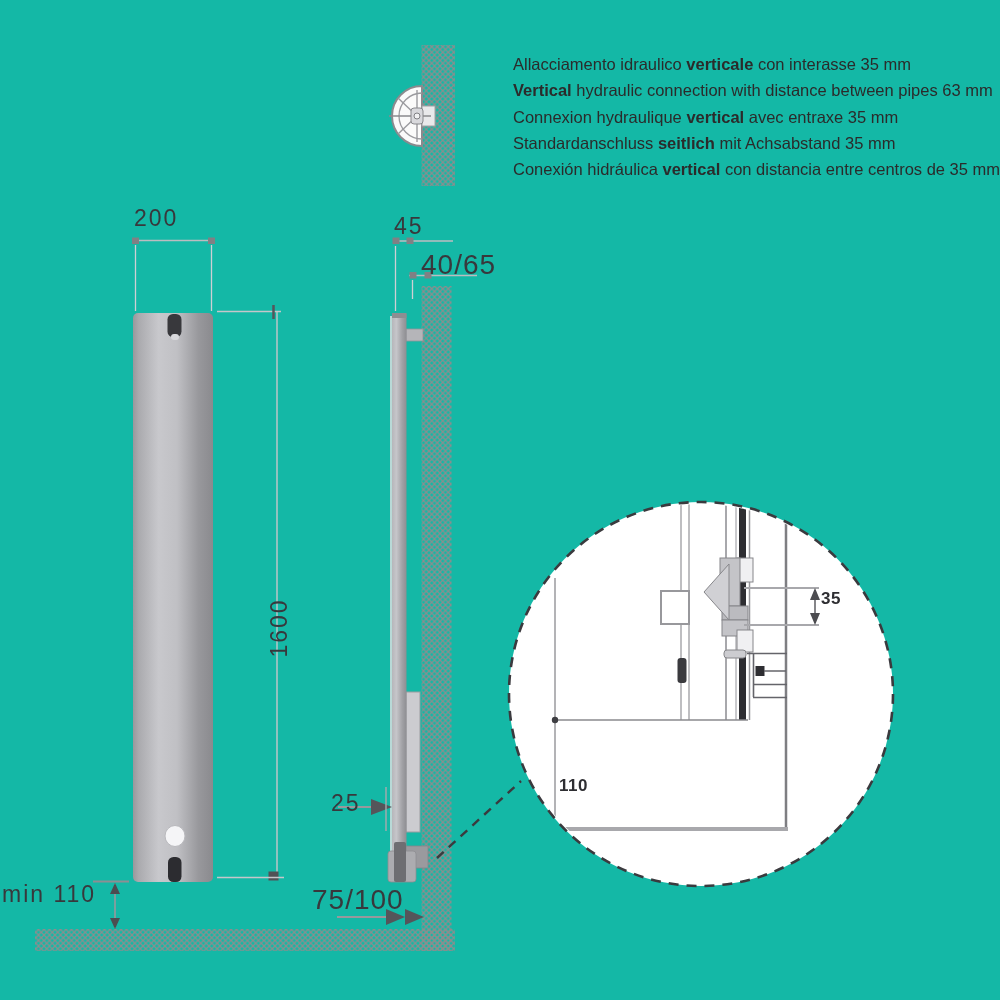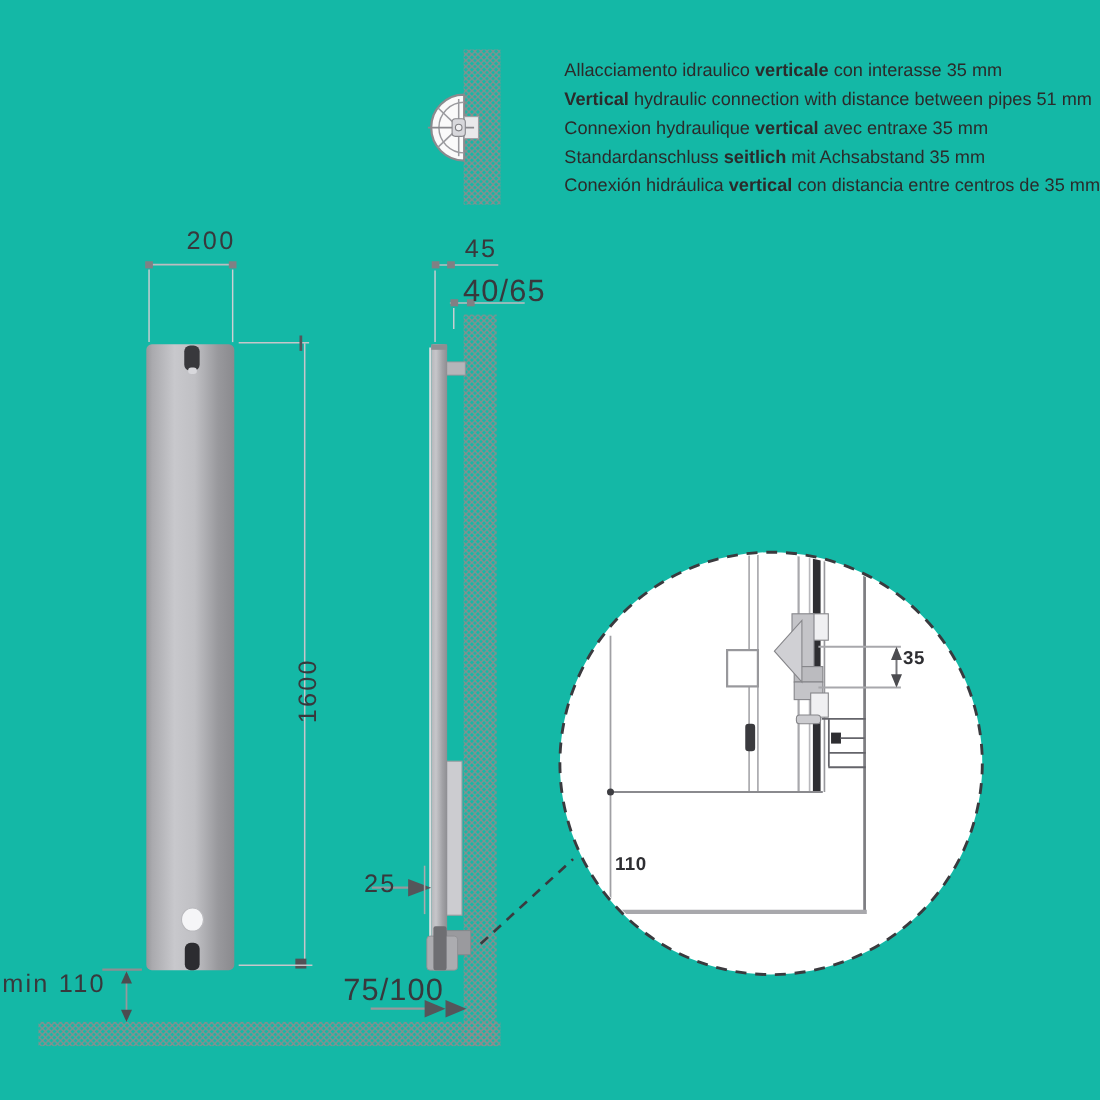--- a/index.html
+++ b/index.html
@@ -2,21 +2,21 @@
 <html><head>
 <meta charset="utf-8">
 <style>
   html,body{margin:0;padding:0;background:#fff;}
   #canvas{position:relative;width:1000px;height:1000px;background:#14b8a6;overflow:hidden;
           font-family:Liberation Sans, sans-serif;}
   #drawing{position:absolute;left:0;top:0;}
   .dim{position:absolute;color:#38383c;font-size:23px;letter-spacing:2px;white-space:nowrap;}
   .dim.small{font-size:28px;letter-spacing:1px;}
   .dim.detail{font-size:17px;font-weight:bold;letter-spacing:0.5px;color:#2e2e32;}
-  .dim.center{text-align:right;}
+  .dim.center{text-align:left;}
   #t200{left:134px;top:205px;width:80px;}
   #t1600{left:239px;top:614px;width:82px;height:28px;transform:rotate(-90deg);text-align:center;}
   #tmin110{left:2px;top:881px;text-align:right;}
   #t45{left:394px;top:213px;width:58px;}
   #t4065{left:421px;top:249px;}
   #t25{left:331px;top:790px;}
   #t75100{left:312px;top:884px;}
   #t35{left:821px;top:589px;}
   #t110{left:559px;top:776px;}
   .info{position:absolute;left:513px;top:51px;color:#2b2b2b;font-size:16.5px;line-height:26.3px;}
@@ -179,21 +179,21 @@
         <line x1="553" y1="720" x2="748" y2="720" stroke="#8a8a8e" stroke-width="1.6"></line>
         <line x1="555" y1="578" x2="555" y2="830" stroke="#a0a0a4" stroke-width="1.6"></line>
         <circle cx="555" cy="720" r="3.2" fill="#3e3e42"></circle>
         <line x1="553" y1="829" x2="788" y2="829" stroke="#a8a8ac" stroke-width="4"></line>
       </g>
     </g>
   </svg>
 
   <div class="info">
     <div class="line"><span>Allacciamento idraulico </span><b>verticale</b><span> con interasse 35 mm</span></div>
-    <div class="line"><span></span><b>Vertical</b><span> hydraulic connection with distance between pipes 51 mm</span></div>
+    <div class="line"><span></span><b>Vertical</b><span> hydraulic connection with distance between pipes 63 mm</span></div>
     <div class="line"><span>Connexion hydraulique </span><b>vertical</b><span> avec entraxe 35 mm</span></div>
     <div class="line"><span>Standardanschluss </span><b>seitlich</b><span> mit Achsabstand 35 mm</span></div>
     <div class="line"><span>Conexión hidráulica </span><b>vertical</b><span> con distancia entre centros de 35 mm.</span></div>
   </div>
 
   <div id="t200" class="dim center">200</div>
   <div id="t1600" class="dim">1600</div>
   <div id="tmin110" class="dim">min 110</div>
   <div id="t45" class="dim center">45</div>
   <div id="t4065" class="dim small">40/65</div>

